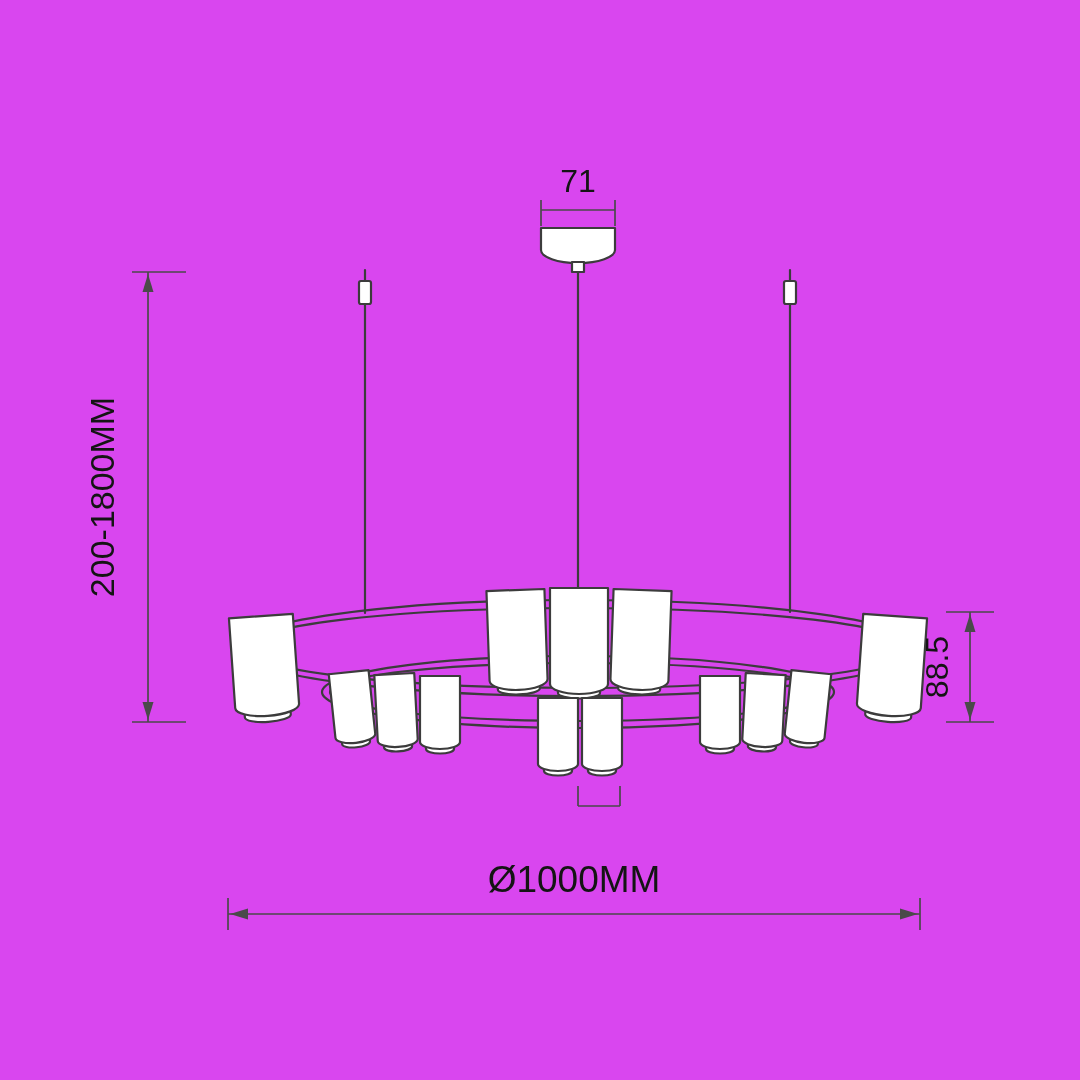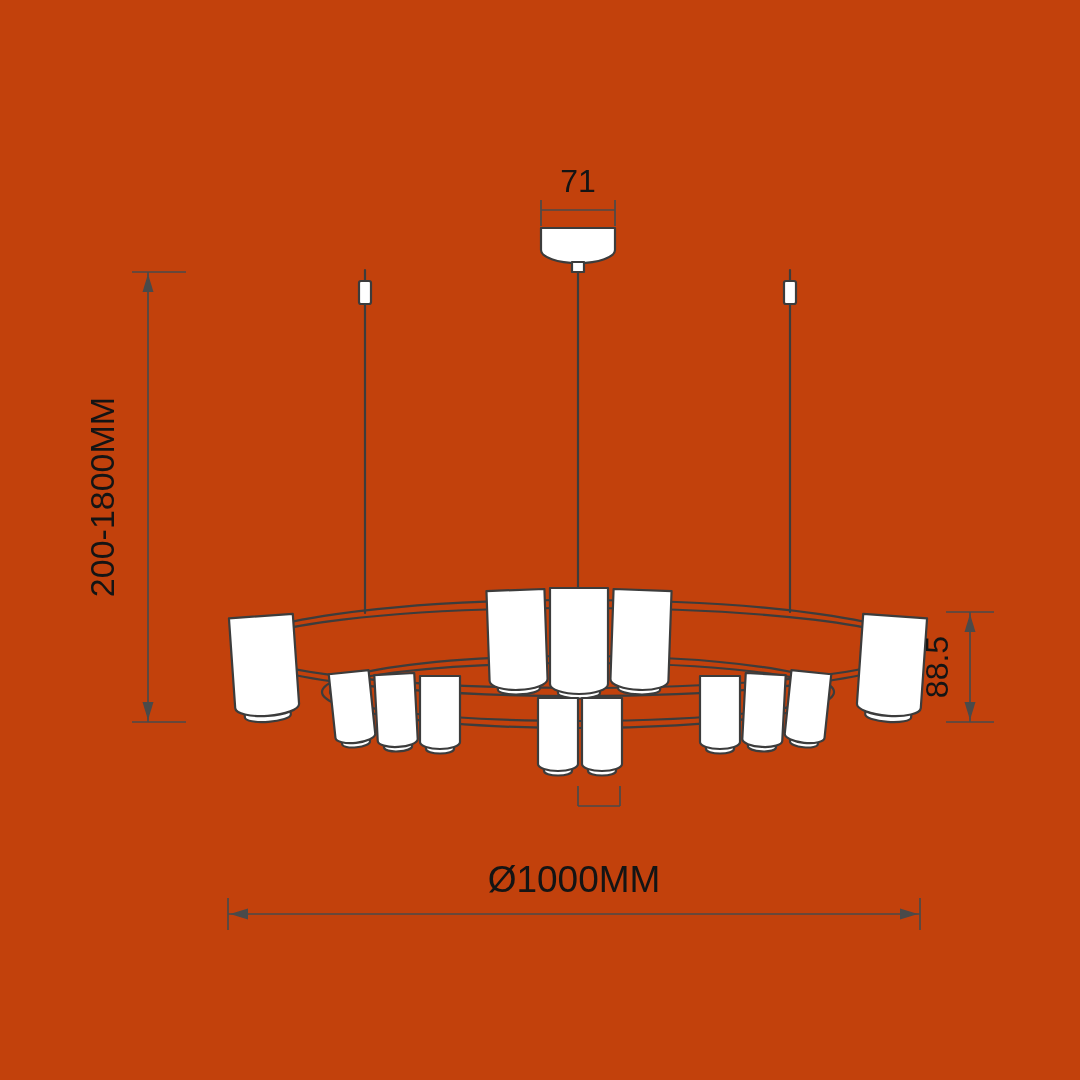--- a/index.html
+++ b/index.html
@@ -4,21 +4,21 @@
 <style>
   html, body {
     margin: 0;
     padding: 0;
     background: #ffffff;
   }
   .canvas {
     position: relative;
     width: 1080px;
     height: 1080px;
-    background: #c2410c;
+    background: #d946ef;
     overflow: hidden;
   }
   svg { display: block; }
   .draw {
     stroke: #3c3c3c;
     stroke-width: 2.2;
     fill: none;
     stroke-linecap: round;
     stroke-linejoin: round;
   }

